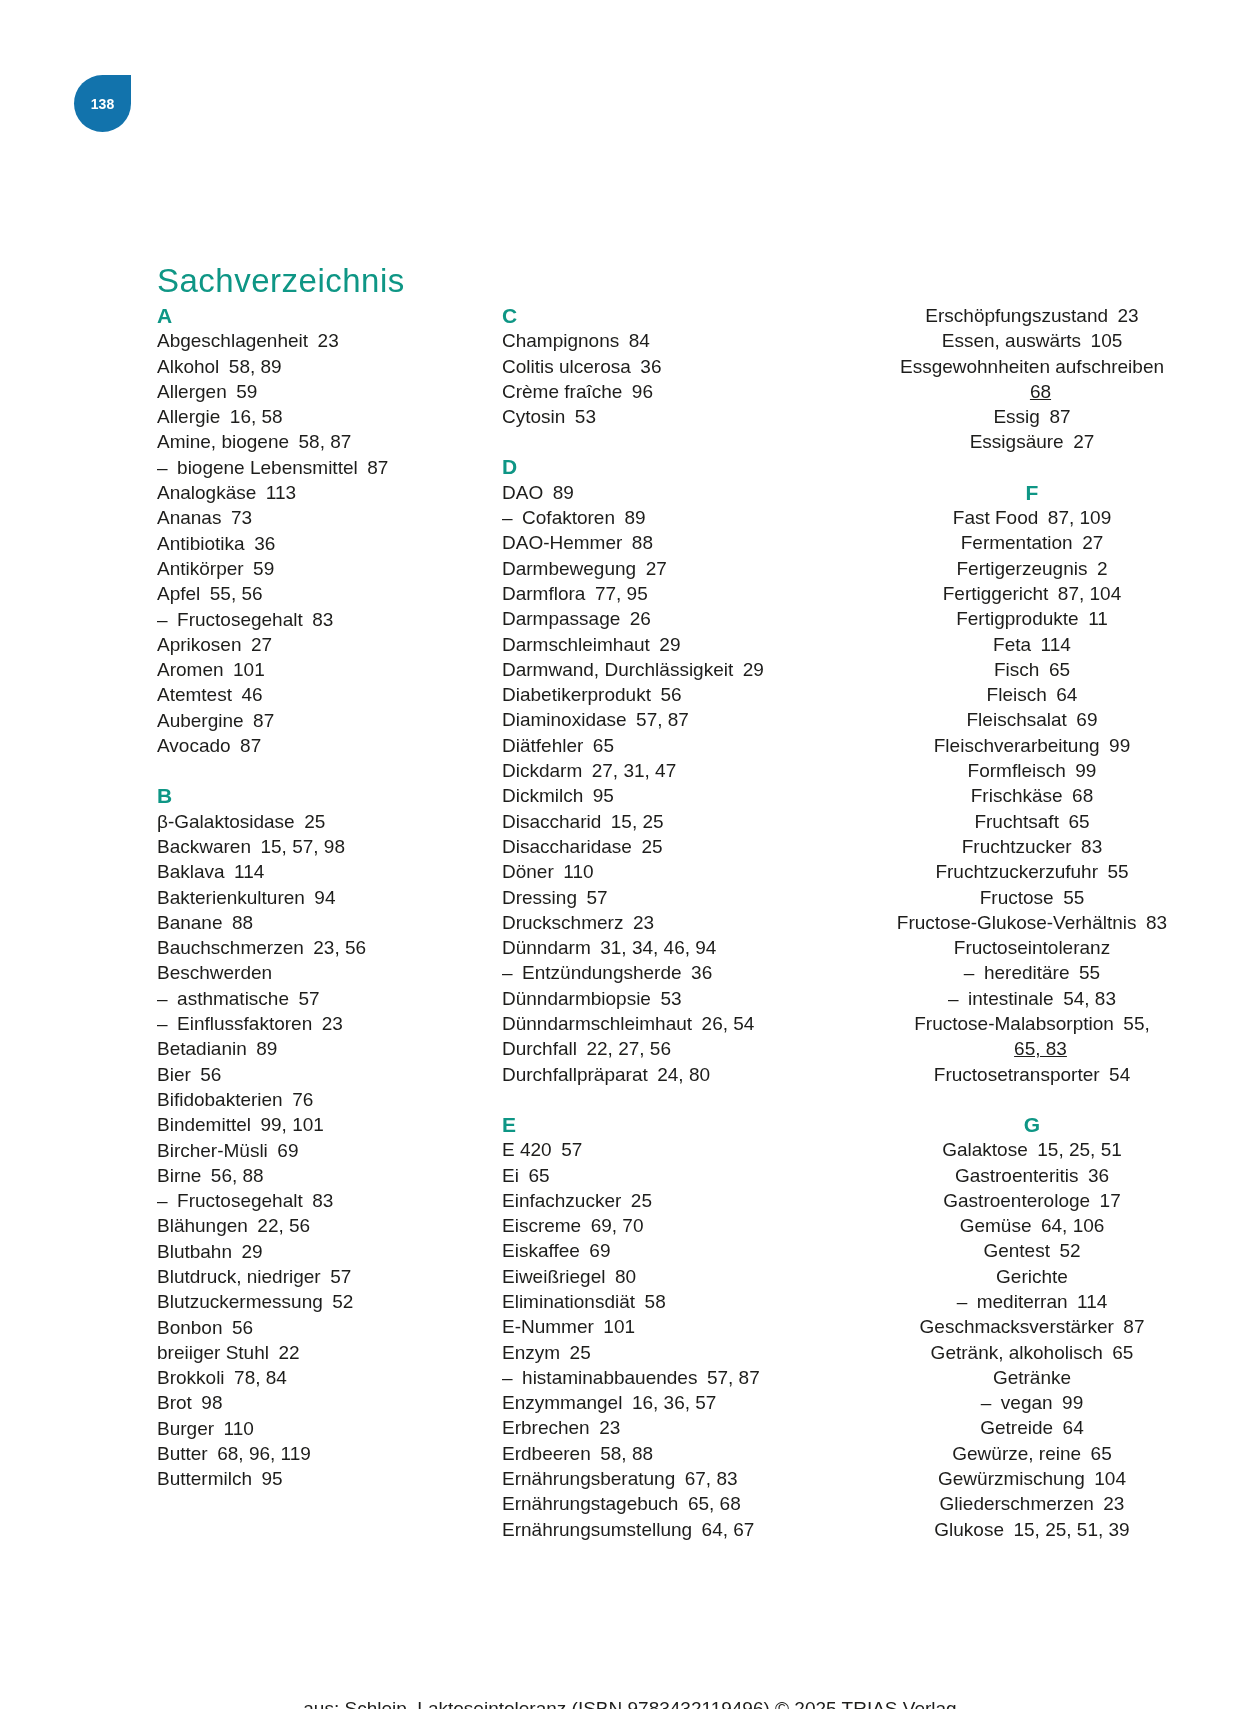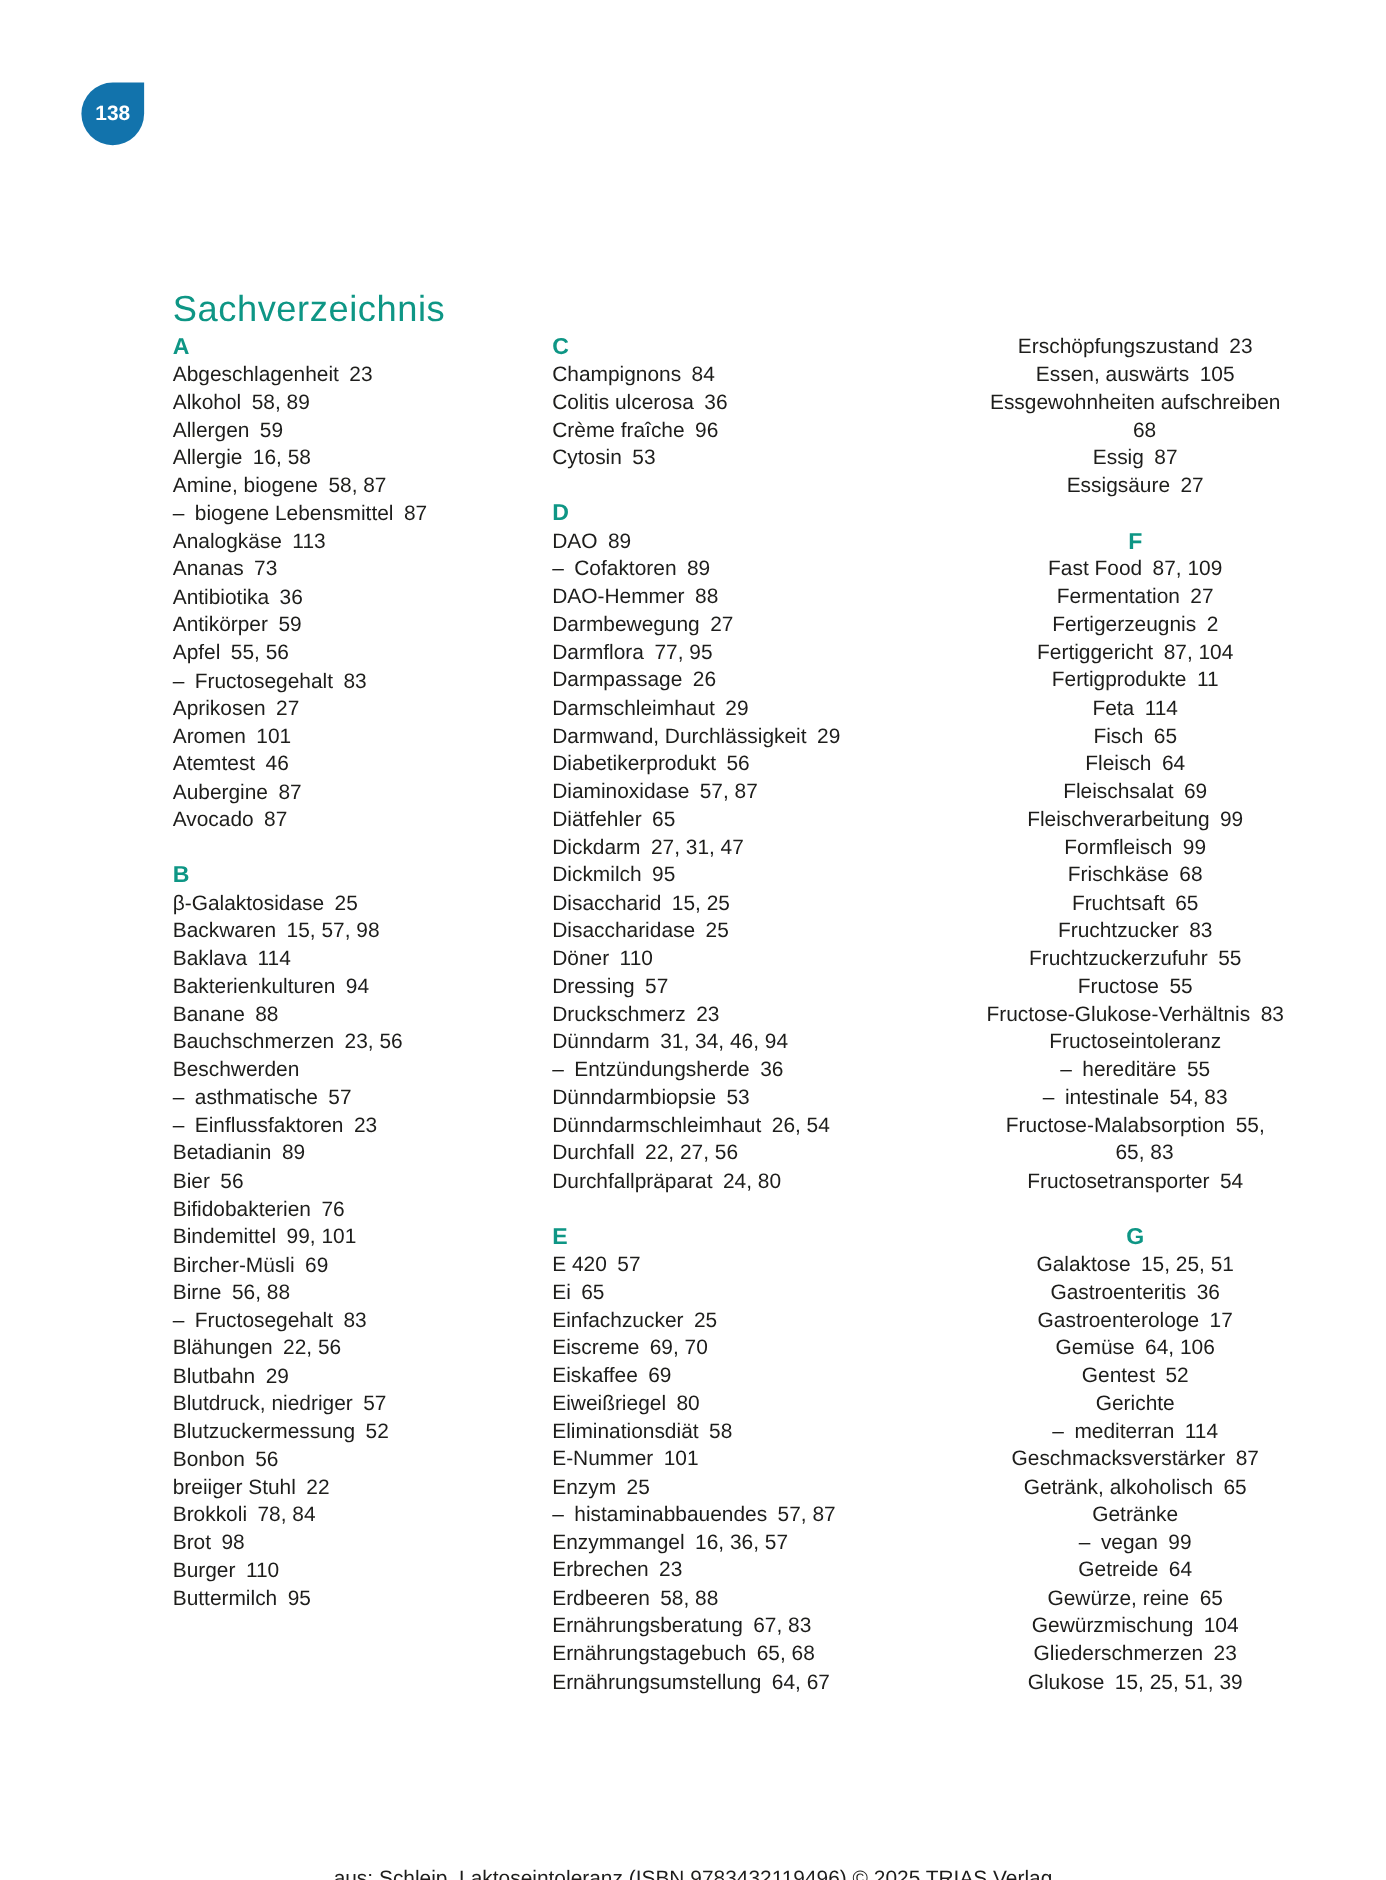--- a/index.html
+++ b/index.html
@@ -19,21 +19,21 @@
   }
   .badge {
     position: absolute;
     left: 74px;
     top: 75px;
     width: 57px;
     height: 57px;
     background: var(--badge);
     border-radius: 50% 0 50% 50%;
     color: #ffffff;
-    font-size: 19px;
+    font-size: 14px;
     font-weight: 700;
     display: flex;
     align-items: center;
     justify-content: center;
   }
   .title {
     position: absolute;
     left: 157px;
     top: 222px;
     font-size: 33px;
@@ -59,21 +59,21 @@
     font-weight: 700;
     color: var(--accent);
     line-height: 25.3px;
   }
   .line {
     font-size: 19px;
     line-height: 25.3px;
     color: var(--ink);
     white-space: nowrap;
   }
-  .line.cont { padding-left: 17px; }
+  .line.cont { padding-left: 17px; text-decoration: underline; }
   .footer {
     position: absolute;
     left: 0;
     right: 0;
     top: 1698px;
     text-align: center;
     font-size: 19px;
     color: var(--ink);
   }
 </style>
@@ -125,20 +125,21 @@
           <div class="line">– Fructosegehalt 83</div>
           <div class="line">Blähungen 22, 56</div>
           <div class="line">Blutbahn 29</div>
           <div class="line">Blutdruck, niedriger 57</div>
           <div class="line">Blutzuckermessung 52</div>
           <div class="line">Bonbon 56</div>
           <div class="line">breiiger Stuhl 22</div>
           <div class="line">Brokkoli 78, 84</div>
           <div class="line">Brot 98</div>
           <div class="line">Burger 110</div>
+          <div class="line">Butter 68, 96, 119</div>
           <div class="line">Buttermilch 95</div>
         </div>
       </div>
       <div class="col col-1">
         <div class="block">
           <div class="letter">C</div>
           <div class="line">Champignons 84</div>
           <div class="line">Colitis ulcerosa 36</div>
           <div class="line">Crème fraîche 96</div>
           <div class="line">Cytosin 53</div>

